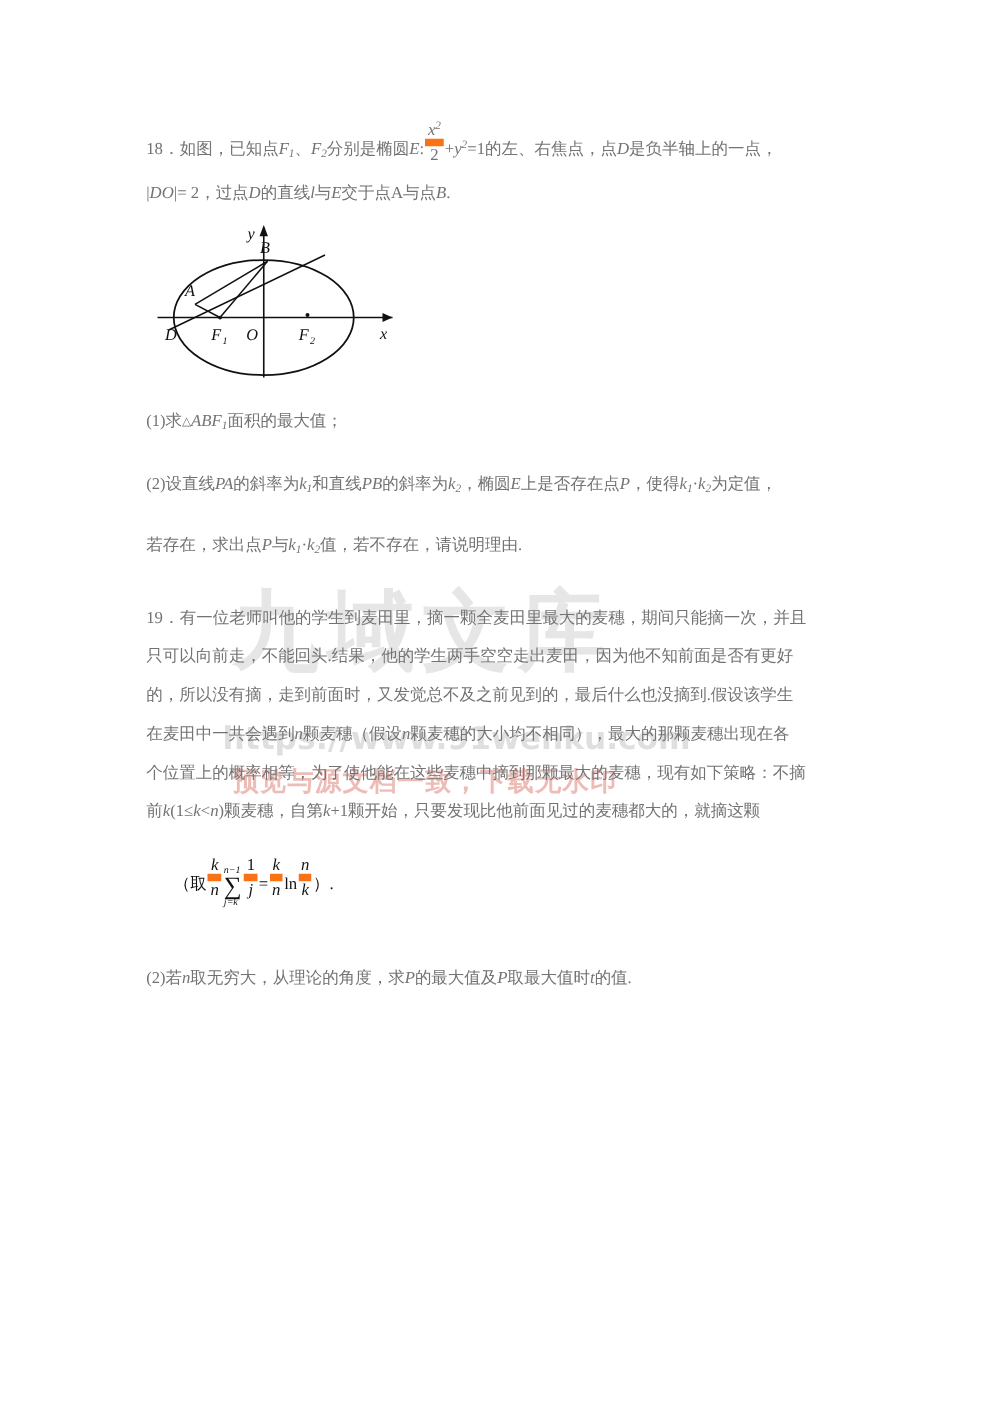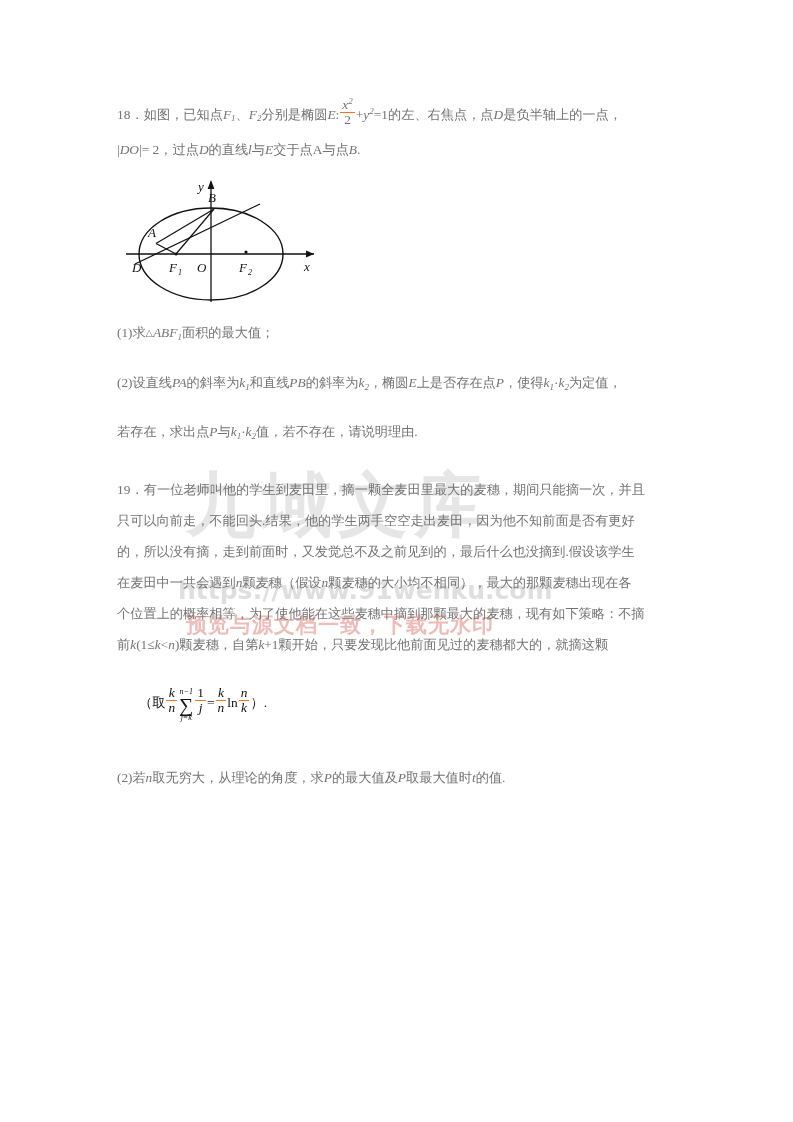--- a/index.html
+++ b/index.html
@@ -56,42 +56,41 @@
   .frac {
     display: inline-block;
     vertical-align: -0.42em;
     text-align: center;
     font-size: 12.4px;
     line-height: 1.08;
     margin: 0 1px;
   }
   .frac .num {
     display: block;
-    border-bottom: 1px solid #f97316;
+    border-bottom: 6px solid #f97316;
     padding: 0 2px;
   }
   .frac .den {
     display: block;
     padding: 0 2px;
   }
   .tri {
     font-size: 9.5px;
     vertical-align: 0.08em;
   }
 
   
   .formula-line {
     font-size: 13.2px;
     line-height: 30px;
     padding-left: 22px;
   }
   .sigma-group {
     display: inline-block;
     vertical-align: middle;
-    text-align: center;
     line-height: 1;
     margin: 13px 1px;
     position: relative;
     top: 1px;
   }
   .sigma-group .lim {
     display: block;
     font-size: 8px;
     font-style: italic;
   }

